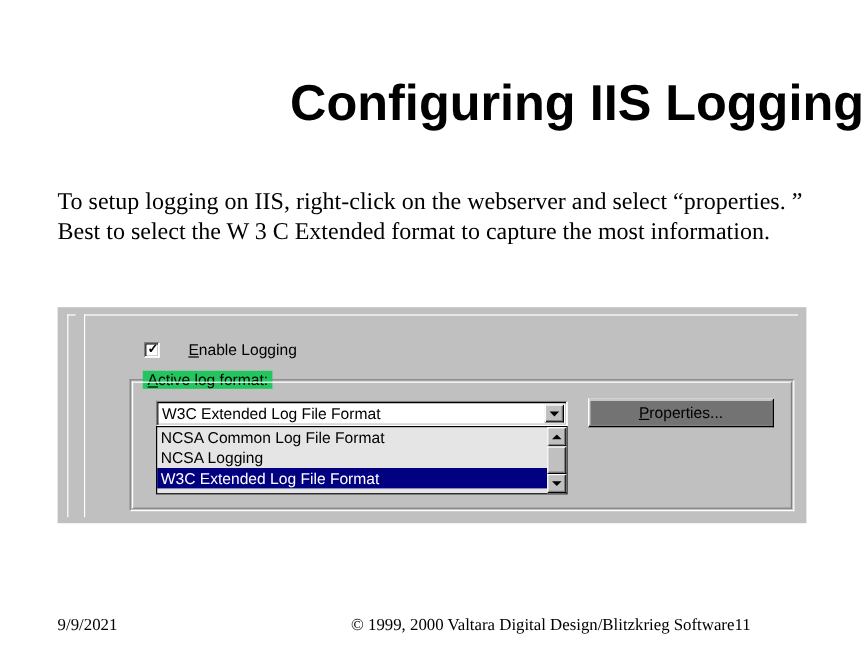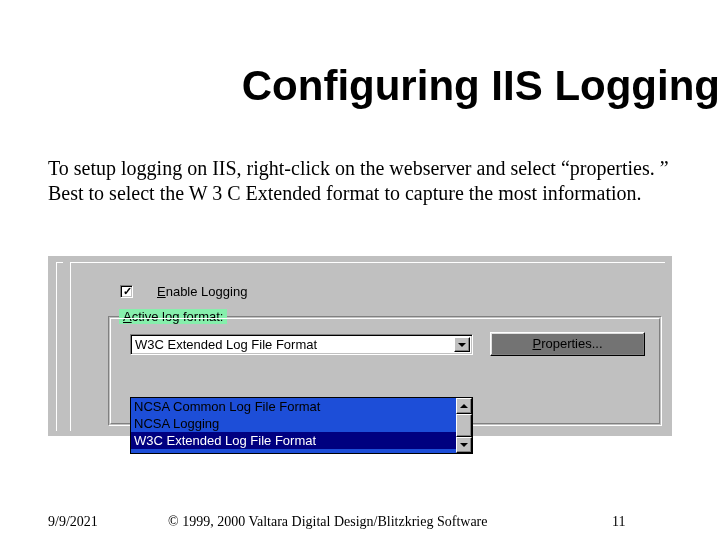--- a/index.html
+++ b/index.html
@@ -120,21 +120,21 @@
     border-left: 1px solid #fff;
     border-right: 1px solid #808080;
     border-bottom: 1px solid #808080;
     margin: 1px;
     pointer-events: none;
   }
   .group-caption {
     position: absolute;
     top: -8px;
     left: 10px;
-    background: #86efac;
+    background: #22c55e;
     padding: 0 4px;
     font-size: 13px;
   }
   .group-caption .mn { text-decoration: underline; }
   .combo {
     position: absolute;
     top: 78px;
     left: 82px;
     width: 343px;
     height: 21px;
@@ -180,25 +180,24 @@
     border-left: 4px solid transparent;
     border-right: 4px solid transparent;
     border-bottom: 4px solid #000;
   }
   .droplist {
     position: absolute;
     top: 99px;
     left: 82px;
     width: 343px;
     height: 57px;
-    background: #1d4ed8;
+    background: #e5e5e5;
     border: 1px solid #000;
     box-sizing: border-box;
     font-size: 13px;
-    margin-top: 42px;
   }
   .droplist .item {
     height: 17px;
     line-height: 17px;
     padding-left: 3px;
     white-space: nowrap;
     overflow: hidden;
   }
   .droplist .item.sel {
     background: #000080;
@@ -268,21 +267,21 @@
     position: absolute;
     bottom: 10px;
     left: 48px;
     width: 624px;
     font-size: 14px;
     display: flex;
     justify-content: space-between;
     align-items: flex-start;
   }
   .footer .center {
-    text-align: left;
+    text-align: right;
     flex: 1;
     line-height: 1.15;
   }
   .footer .left { width: 120px; }
   .footer .right { width: 60px; text-align: left; }
 </style>
 </head>
 <body>
 
 <div class="slide">

